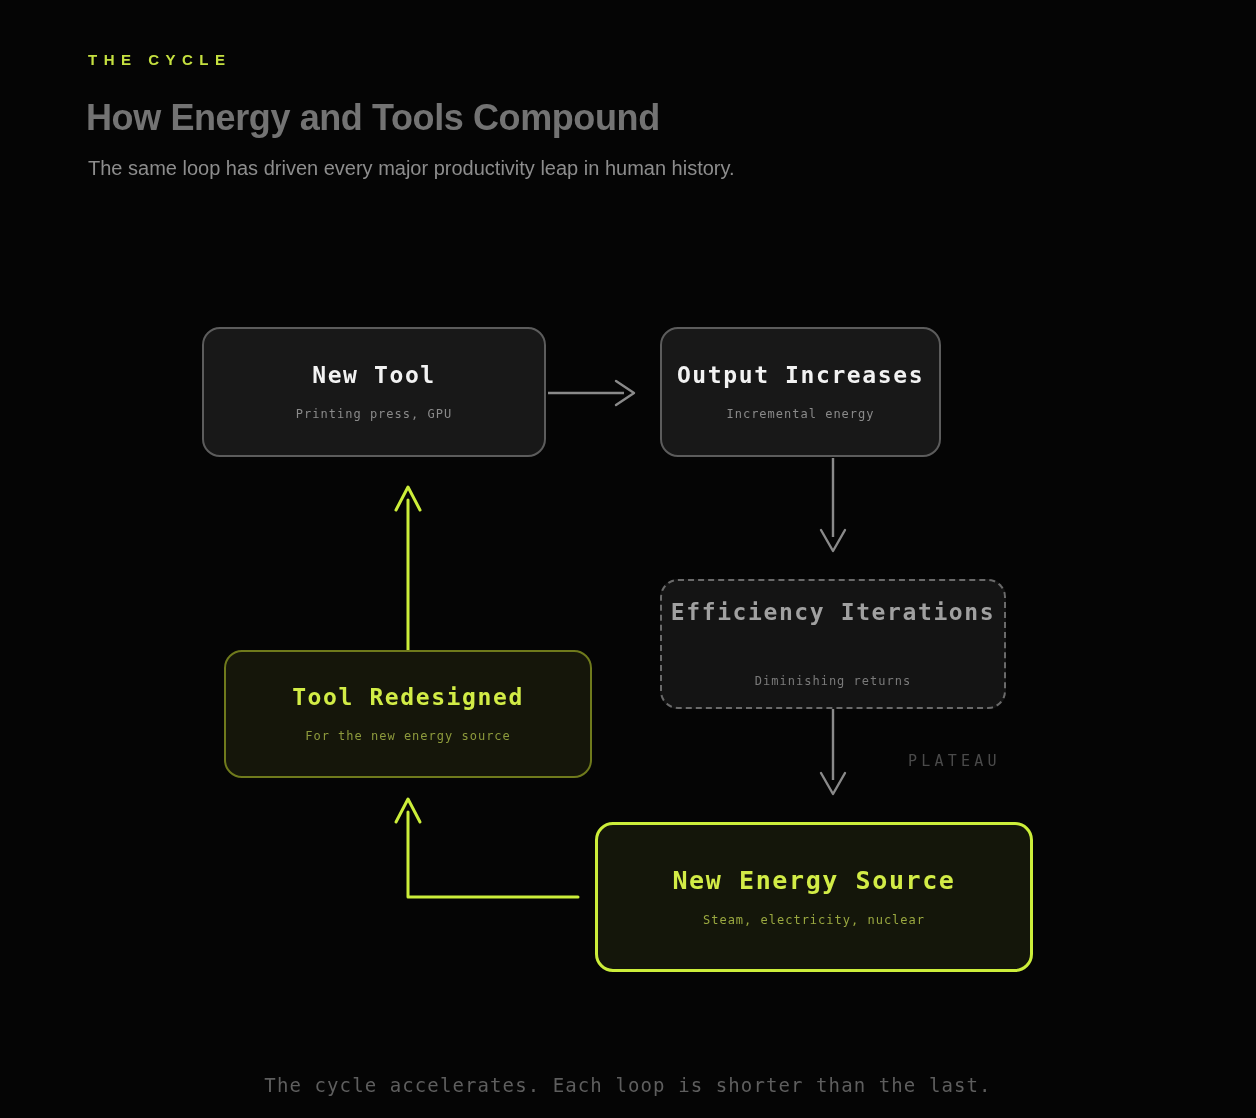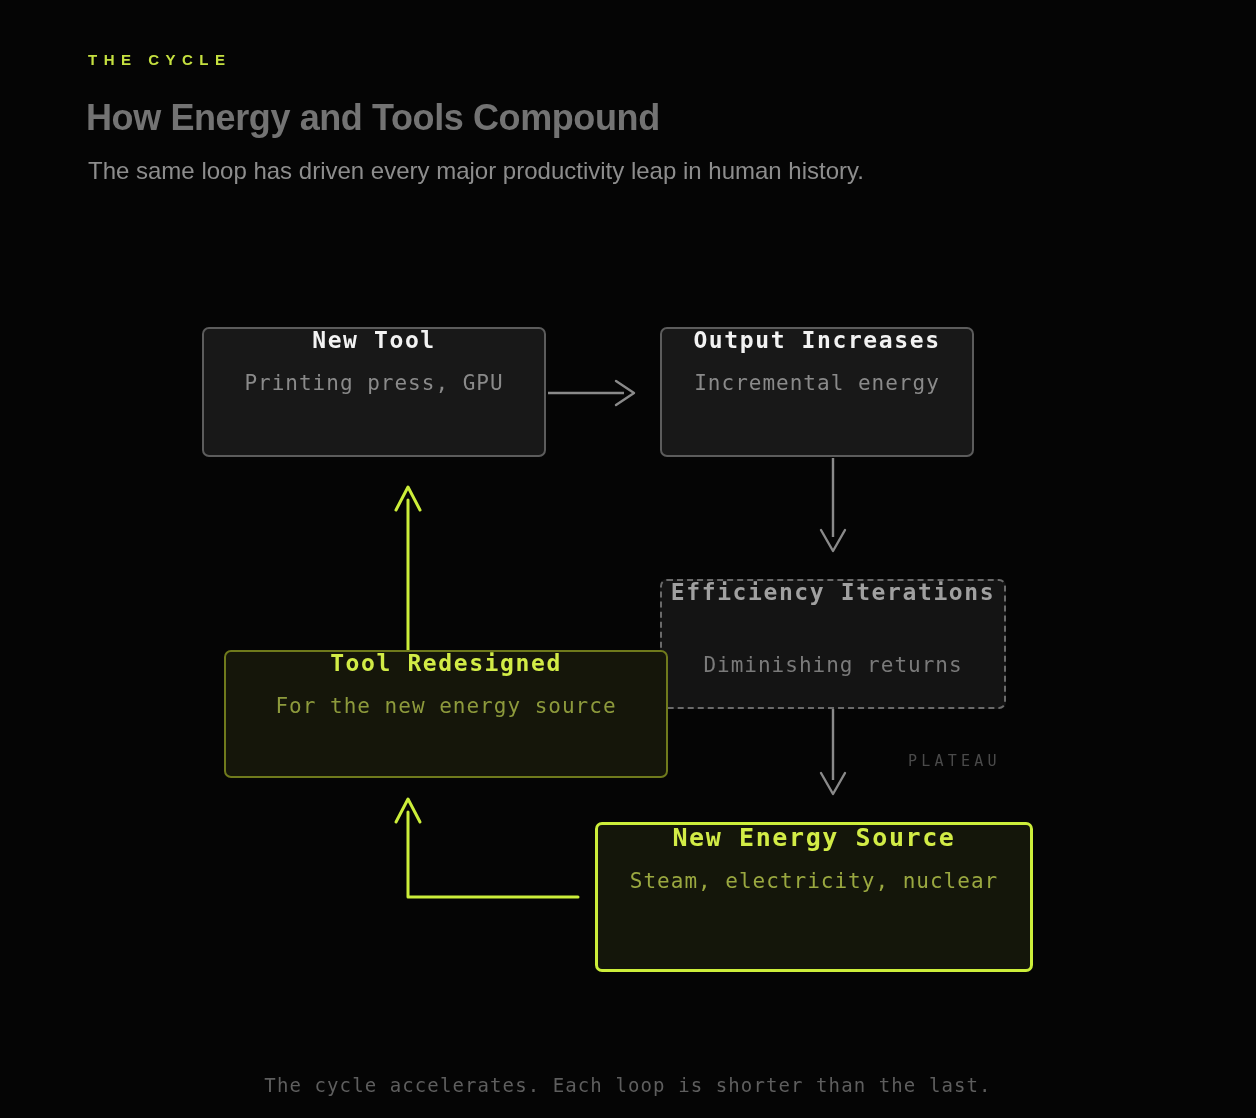--- a/index.html
+++ b/index.html
@@ -17,40 +17,40 @@
     font-size:15px; font-weight:700; letter-spacing:6.5px;
     color:#c5e040; font-family:"Liberation Sans", sans-serif;
   }
   .title {
     position:absolute; left:86px; top:97px;
     font-size:36px; font-weight:700; letter-spacing:-0.4px;
     color:#737373; font-family:"Liberation Sans", sans-serif;
   }
   .subtitle {
     position:absolute; left:88px; top:157px;
-    font-size:24px; font-weight:400; color:#8d8d8d;
+    font-size:20px; font-weight:400; color:#8d8d8d;
     font-family:"Liberation Sans", sans-serif;
   }
 
   
   #flow { position:absolute; left:0; top:0; width:1256px; height:1118px; }
 
   .node {
     position:absolute;
-    border-radius:7px;
+    border-radius:18px;
     display:flex; flex-direction:column;
-    align-items:center; justify-content:flex-start;
+    align-items:center; justify-content:center;
     font-family:"DejaVu Sans Mono", monospace;
   }
   .node .n-title {
     font-size:23px; font-weight:700; letter-spacing:1.6px;
     white-space:nowrap; line-height:1;
   }
   .node .n-sub {
-    font-size:21px; font-weight:400; letter-spacing:1.0px;
+    font-size:12px; font-weight:400; letter-spacing:1.0px;
     white-space:nowrap; line-height:1; margin-top:21px;
   }
 
   
   .node.neutral { background:#181818; border:2px solid #5c5c5c; }
   .node.neutral .n-title { color:#f2f2f2; }
   .node.neutral .n-sub   { color:#8a8a8a; }
 
   
   .node.dashed { background:#141414; border:2px dashed #6a6a6a;gap:30px; }
@@ -114,31 +114,31 @@
       <line x1="408" y1="650" x2="408" y2="500" stroke="#ccee3a" stroke-width="3" stroke-linecap="round"></line>
       <polyline points="396,510 408,487 420,510" fill="none" stroke="#ccee3a" stroke-width="3" stroke-linecap="round" stroke-linejoin="round"></polyline>
     </g>
   </svg>
 
   <div class="node neutral" style="left:202px; top:327px; width:344px; height:130px;">
     <div class="n-title">New Tool</div>
     <div class="n-sub">Printing press, GPU</div>
   </div>
 
-  <div class="node neutral" style="left:660px; top:327px; width:314px; height:130px;">
+  <div class="node neutral" style="left:660px; top:327px; width:281px; height:130px;">
     <div class="n-title">Output Increases</div>
     <div class="n-sub">Incremental energy</div>
   </div>
 
   <div class="node dashed" style="left:660px; top:579px; width:346px; height:130px;">
     <div class="n-title">Efficiency Iterations</div>
     <div class="n-sub">Diminishing returns</div>
   </div>
 
-  <div class="node accent-dim" style="left:224px; top:650px; width:444px; height:128px;">
+  <div class="node accent-dim" style="left:224px; top:650px; width:368px; height:128px;">
     <div class="n-title">Tool Redesigned</div>
     <div class="n-sub">For the new energy source</div>
   </div>
 
   <div class="node accent" style="left:595px; top:822px; width:438px; height:150px;">
     <div class="n-title">New Energy Source</div>
     <div class="n-sub">Steam, electricity, nuclear</div>
   </div>
 
   <div class="plateau-label">PLATEAU</div>

